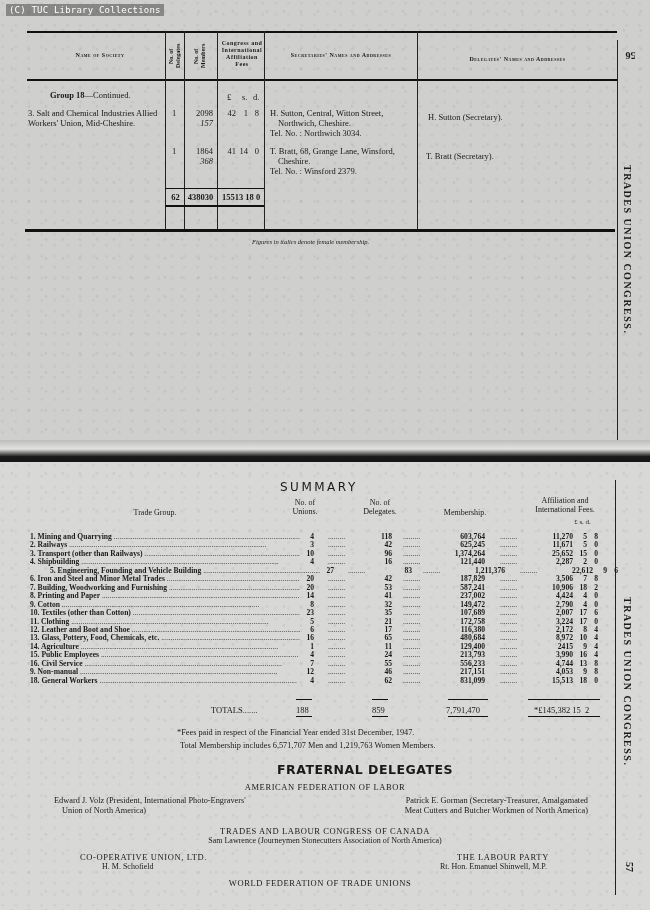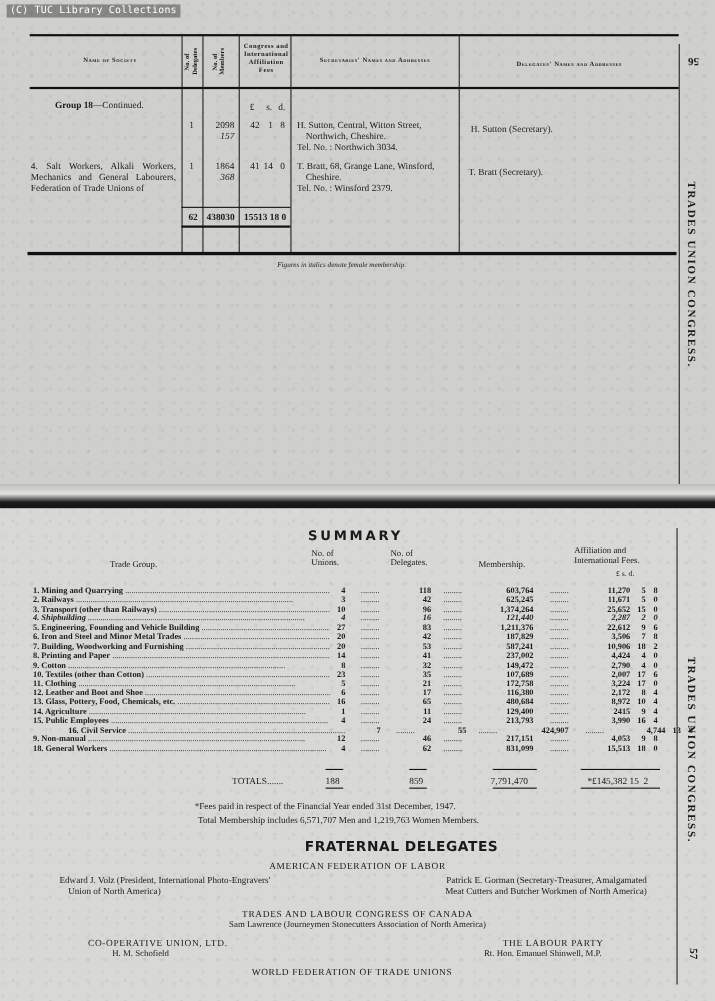--- a/index.html
+++ b/index.html
@@ -38,23 +38,23 @@
   .bold { font-weight: bold; text-align: right; }
   .ital { font-style: italic; }
   .side-title {
     position: absolute; writing-mode: vertical-rl;
     font-size: 10px; font-weight: bold; letter-spacing: 1.5px;
   }
   .pnum { position: absolute; writing-mode: vertical-rl; font-size: 10px; font-weight: bold; }
   
   .summary-title {
     position: absolute; left: 280px; top: 480px;
-    font-family: "DejaVu Sans", sans-serif; font-weight: bold; font-size: 12px; letter-spacing: 2.5px;
-  }
-  .col-h { position: absolute; font-size: 8px; line-height: 9px; }
+    font-family: "DejaVu Sans", sans-serif; font-weight: normal; font-size: 12px; letter-spacing: 2.5px;
+  }
+  .col-h { position: absolute; font-size: 8px; text-align: center; line-height: 9px; }
   .srow { position: absolute; left: 30px; width: 572px; height: 8.3px; font-size: 7.6px; line-height: 8.3px; font-weight: bold; }
   .srow span { position: absolute; white-space: nowrap; }
   .srow .name { left: 0; width: 270px; overflow: hidden; }
   .srow .name::after { content: " ........................................................................................................"; font-weight: normal; }
   .srow .unions { left: 262px; width: 22px; text-align: right; }
   .srow .dots1 { left: 298px; font-weight: normal; }
   .srow .dels { left: 340px; width: 22px; text-align: right; }
   .srow .dots2 { left: 373px; font-weight: normal; }
   .srow .mem { left: 400px; width: 55px; text-align: right; }
   .srow .dots3 { left: 470px; font-weight: normal; }
@@ -87,32 +87,32 @@
   <div class="abs hdr" style="left:268px;top:52px;width:146px;">Secretaries' Names and Addresses</div>
   <div class="abs hdr" style="left:420px;top:56px;width:195px;">Delegates' Names and Addresses</div>
 
   <div class="abs small" style="left:50px;top:90px;">
     <span class="bold">Group 18</span><span>—Continued.</span>
   </div>
   <div class="abs small" style="left:227px;top:92px;">£</div>
   <div class="abs small" style="left:242px;top:92px;">s.</div>
   <div class="abs small" style="left:253px;top:92px;">d.</div>
 
+  <div class="abs small" style="left:28px;top:108px;width:132px;">3. Salt and Chemical Industries Allied Workers' Union, Mid-Cheshire.</div>
   <div class="abs small" style="left:172px;top:108px;">1</div>
   <div class="abs small" style="left:190px;top:108px;width:23px;text-align:right;">2098</div>
   <div class="abs small ital" style="left:190px;top:118px;width:23px;text-align:right;">157</div>
   <div class="abs small" style="left:222px;top:108px;width:14px;text-align:right;">42</div>
   <div class="abs small" style="left:240px;top:108px;width:8px;text-align:right;">1</div>
   <div class="abs small" style="left:251px;top:108px;width:8px;text-align:right;">8</div>
   <div class="abs small" style="left:270px;top:108px;">H. Sutton, Central, Witton Street,</div>
   <div class="abs small" style="left:278px;top:118px;">Northwich, Cheshire.</div>
   <div class="abs small" style="left:270px;top:128px;">Tel. No. : Northwich 3034.</div>
   <div class="abs small" style="left:428px;top:112px;">H. Sutton (Secretary).</div>
 
-  <div class="abs small" style="left:28px;top:146px;width:132px;text-align:justify;">4. Salt Workers, Alkali Workers, Mechanics and General Labourers, Federation of Trade Unions of</div>
   <div class="abs small" style="left:172px;top:146px;">1</div>
   <div class="abs small" style="left:190px;top:146px;width:23px;text-align:right;">1864</div>
   <div class="abs small ital" style="left:190px;top:156px;width:23px;text-align:right;">368</div>
   <div class="abs small" style="left:222px;top:146px;width:14px;text-align:right;">41</div>
   <div class="abs small" style="left:238px;top:146px;width:10px;text-align:right;">14</div>
   <div class="abs small" style="left:251px;top:146px;width:8px;text-align:right;">0</div>
   <div class="abs small" style="left:270px;top:146px;">T. Bratt, 68, Grange Lane, Winsford,</div>
   <div class="abs small" style="left:278px;top:156px;">Cheshire.</div>
   <div class="abs small" style="left:270px;top:166px;">Tel. No. : Winsford 2379.</div>
   <div class="abs small" style="left:426px;top:151px;">T. Bratt (Secretary).</div>
@@ -177,33 +177,33 @@
       <span class="unions">10</span>
       <span class="dots1">.........</span>
       <span class="dels">96</span>
       <span class="dots2">.........</span>
       <span class="mem">1,374,264</span>
       <span class="dots3">.........</span>
       <span class="pounds">25,652</span>
       <span class="sh">15</span>
       <span class="d">0</span>
     </div>
-    <div class="srow" style="top: 558.35px; font-style: italic;">
+    <div class="srow" style="top: 558.35px;">
       <span class="name">4. Shipbuilding</span>
       <span class="unions">4</span>
       <span class="dots1">.........</span>
       <span class="dels">16</span>
       <span class="dots2">.........</span>
       <span class="mem">121,440</span>
       <span class="dots3">.........</span>
       <span class="pounds">2,287</span>
       <span class="sh">2</span>
       <span class="d">0</span>
     </div>
-    <div class="srow" style="top: 566.8px;">
+    <div class="srow" style="top: 566.8px; margin-left: 20px;">
       <span class="name">5. Engineering, Founding and Vehicle Building</span>
       <span class="unions">27</span>
       <span class="dots1">.........</span>
       <span class="dels">83</span>
       <span class="dots2">.........</span>
       <span class="mem">1,211,376</span>
       <span class="dots3">.........</span>
       <span class="pounds">22,612</span>
       <span class="sh">9</span>
       <span class="d">6</span>
@@ -321,27 +321,27 @@
       <span class="unions">4</span>
       <span class="dots1">.........</span>
       <span class="dels">24</span>
       <span class="dots2">.........</span>
       <span class="mem">213,793</span>
       <span class="dots3">.........</span>
       <span class="pounds">3,990</span>
       <span class="sh">16</span>
       <span class="d">4</span>
     </div>
-    <div class="srow" style="top: 659.75px; margin-left: 32px;">
+    <div class="srow" style="top: 659.75px;">
       <span class="name">16. Civil Service</span>
       <span class="unions">7</span>
       <span class="dots1">.........</span>
       <span class="dels">55</span>
       <span class="dots2">.........</span>
-      <span class="mem">424,907</span>
+      <span class="mem">556,233</span>
       <span class="dots3">.........</span>
       <span class="pounds">4,744</span>
       <span class="sh">13</span>
       <span class="d">8</span>
     </div>
     <div class="srow" style="top: 668.2px;">
       <span class="name">9. Non-manual</span>
       <span class="unions">12</span>
       <span class="dots1">.........</span>
       <span class="dels">46</span>

